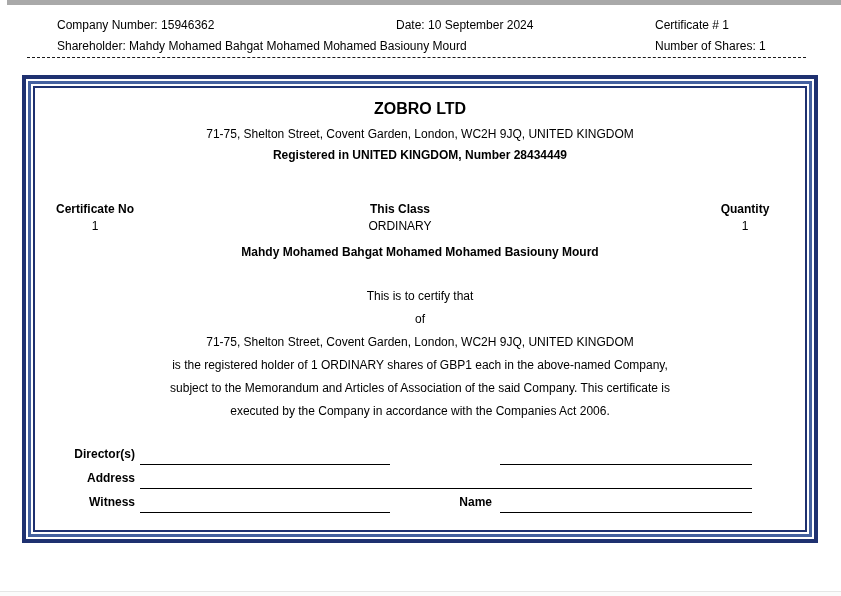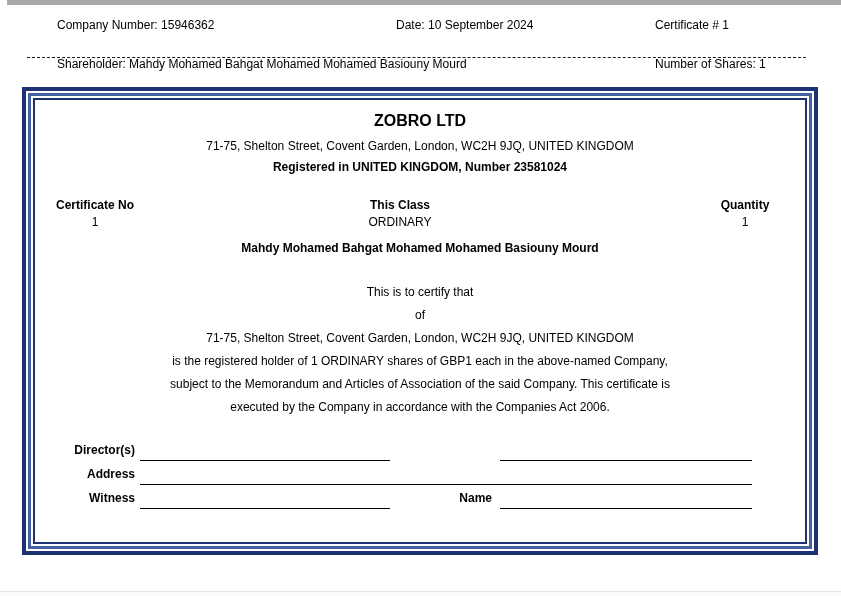--- a/index.html
+++ b/index.html
@@ -12,39 +12,39 @@
     font-size:12px;
     --navy:#1e3170;
     --blue:#44619f;
   }
   .top-strip { position:absolute; left:7px; right:0; top:0; height:5px; }
   .bottom-line { position:absolute; left:0; right:0; top:591px; height:1px; background:#e6e6e6; }
   .bottom-area { position:absolute; left:0; right:0; top:592px; bottom:0; background:#fbfbfb; }
 
   .hdr-item { position:absolute; white-space:nowrap; line-height:14px;text-align:center; }
   .hdr-r1 { top:18px; }
-  .hdr-r2 { top:57px; }
+  .hdr-r2 { top:39px; }
   .hx1 { left:57px; }
   .hx2 { left:396px; }
   .hx3 { left:655px; }
 
   .dashed-sep { position:absolute; left:27px; width:779px; top:57px; border-top:1px dashed #1a1a1a; }
 
-  .cert { position:absolute; left:22px; top:87px; width:796px; height:468px;
+  .cert { position:absolute; left:22px; top:75px; width:796px; height:468px;
           border:4px solid var(--navy); padding:2px; background:#fff; }
   .cert-mid { width:100%; height:100%; border:3px solid var(--blue); padding:2px; }
   .cert-inner { width:100%; height:100%; border:2px solid var(--navy);
                 position:relative; text-align:center; padding-top:12px; }
 
   .company-name { font-size:16px; font-weight:bold; line-height:18px; }
   .tline { line-height:14px; }
   .company-address { margin-top:9px; }
   .reg-line { margin-top:7px; font-weight:bold; }
 
-  .cols-row { position:relative; height:34px; margin-top:24px; }
+  .cols-row { position:relative; height:34px; margin-top:40px; }
   .col { position:absolute; transform:translateX(-50%); text-align:center; white-space:nowrap; }
   .col-1 { left:60px; } .col-2 { left:365px; } .col-3 { left:710px; }
   .col-label { font-weight:bold; line-height:14px; }
   .col-value { margin-top:3px; line-height:14px; }
 
   .certify { margin-top:30px; }
   .holder-name { margin-top:9px; font-weight:bold; }
   .body-line { margin-top:9px; }
 
   .sig { margin-top:26px; text-align:left; }
@@ -68,21 +68,21 @@
 <span class="hdr-item hdr-r2 hx3">Number of Shares: 1</span>
 
 <div class="dashed-sep"></div>
 
 <div class="cert">
   <div class="cert-mid">
     <div class="cert-inner">
 
       <div class="company-name">ZOBRO LTD</div>
       <div class="tline company-address">71-75, Shelton Street, Covent Garden, London, WC2H 9JQ, UNITED KINGDOM</div>
-      <div class="tline reg-line">Registered in UNITED KINGDOM, Number 23581024</div>
+      <div class="tline reg-line">Registered in UNITED KINGDOM, Number 28434449</div>
 
       <div class="cols-row">
         <div class="col col-1">
           <div class="col-label">Certificate No</div>
           <div class="col-value">1</div>
         </div>
         <div class="col col-2">
           <div class="col-label">This Class</div>
           <div class="col-value">ORDINARY</div>
         </div>

